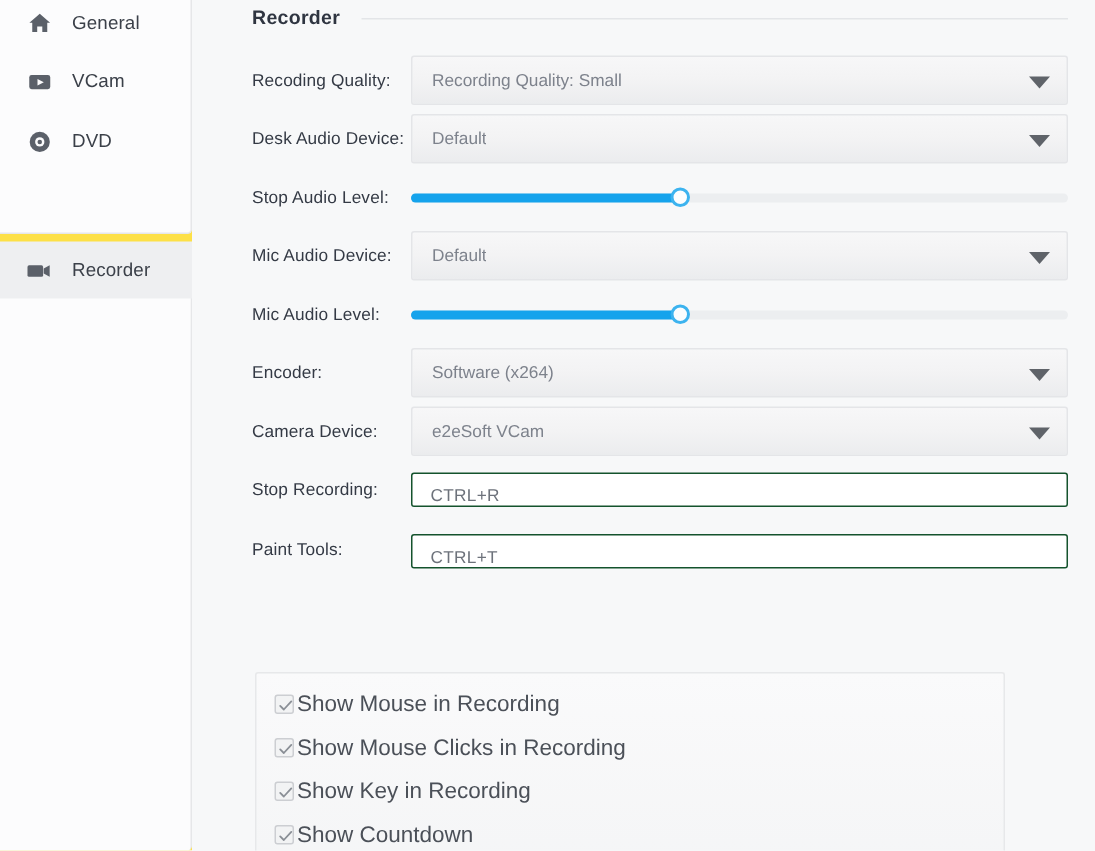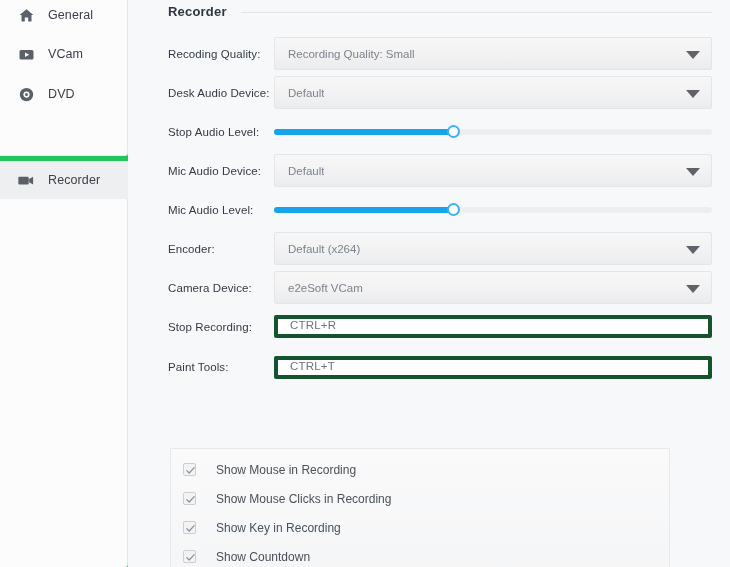--- a/index.html
+++ b/index.html
@@ -15,21 +15,21 @@
     position: relative;
   }
 
   
   .sidebar {
     position: absolute;
     left: 0;
     top: 0;
     width: 128px;
     height: 567px;
-    background: #22c55e;
+    background: #fde047;
   }
   .sidebar-card {
     position: absolute;
     left: 0;
     top: 0;
     width: 128px;
     background: #fcfcfd;
     border-right: 1px solid #e6e7e9;
     border-bottom: 1px solid #e6e7e9;
     border-radius: 0 0 3px 0;
@@ -196,24 +196,24 @@
     background: #fbfdfe;
     border: 2px solid #3cb3ef;
     box-sizing: border-box;
   }
 
   
   .textfield {
     flex: 1;
     height: 23px;
     background: #ffffff;
-    border: 4px solid #14532d;
+    border: 1px solid #14532d;
     border-radius: 2px;
     display: flex;
-    align-items: flex-start;
+    align-items: flex-end;
     box-sizing: border-box;
   }
   .textfield-value {
     font-size: 11.5px;
     color: #6d727b;
     padding-left: 12px;
     letter-spacing: .2px;
   }
 
   
@@ -246,23 +246,23 @@
     background: #f2f3f4;
     position: relative;
     box-sizing: border-box;
   }
   .checkbox svg {
     position: absolute;
     left: 1px;
     top: 1px;
   }
   .check-label {
-    font-size: 12px;
+    font-size: 15px;
     color: #4b5058;
-    margin-left: 20px;
+    margin-left: 2px;
     white-space: nowrap;
   }
 </style>
 </head>
 <body>
 
 <div class="sidebar">
   <div class="sidebar-card sidebar-card-top"></div>
   <div class="sidebar-card sidebar-card-bottom"></div>
 
@@ -356,21 +356,21 @@
       <div class="slider">
         <span class="slider-track"></span>
         <span class="slider-fill" style="width: 41%;"></span>
         <span class="slider-thumb" style="left: 41%;"></span>
       </div>
     </div>
 
     <div class="row">
       <span class="row-label">Encoder:</span>
       <div class="select">
-        <span class="select-value">Default (x264)</span>
+        <span class="select-value">Software (x264)</span>
         <span class="caret"></span>
       </div>
     </div>
 
     <div class="row">
       <span class="row-label">Camera Device:</span>
       <div class="select">
         <span class="select-value">e2eSoft VCam</span>
         <span class="caret"></span>
       </div>

